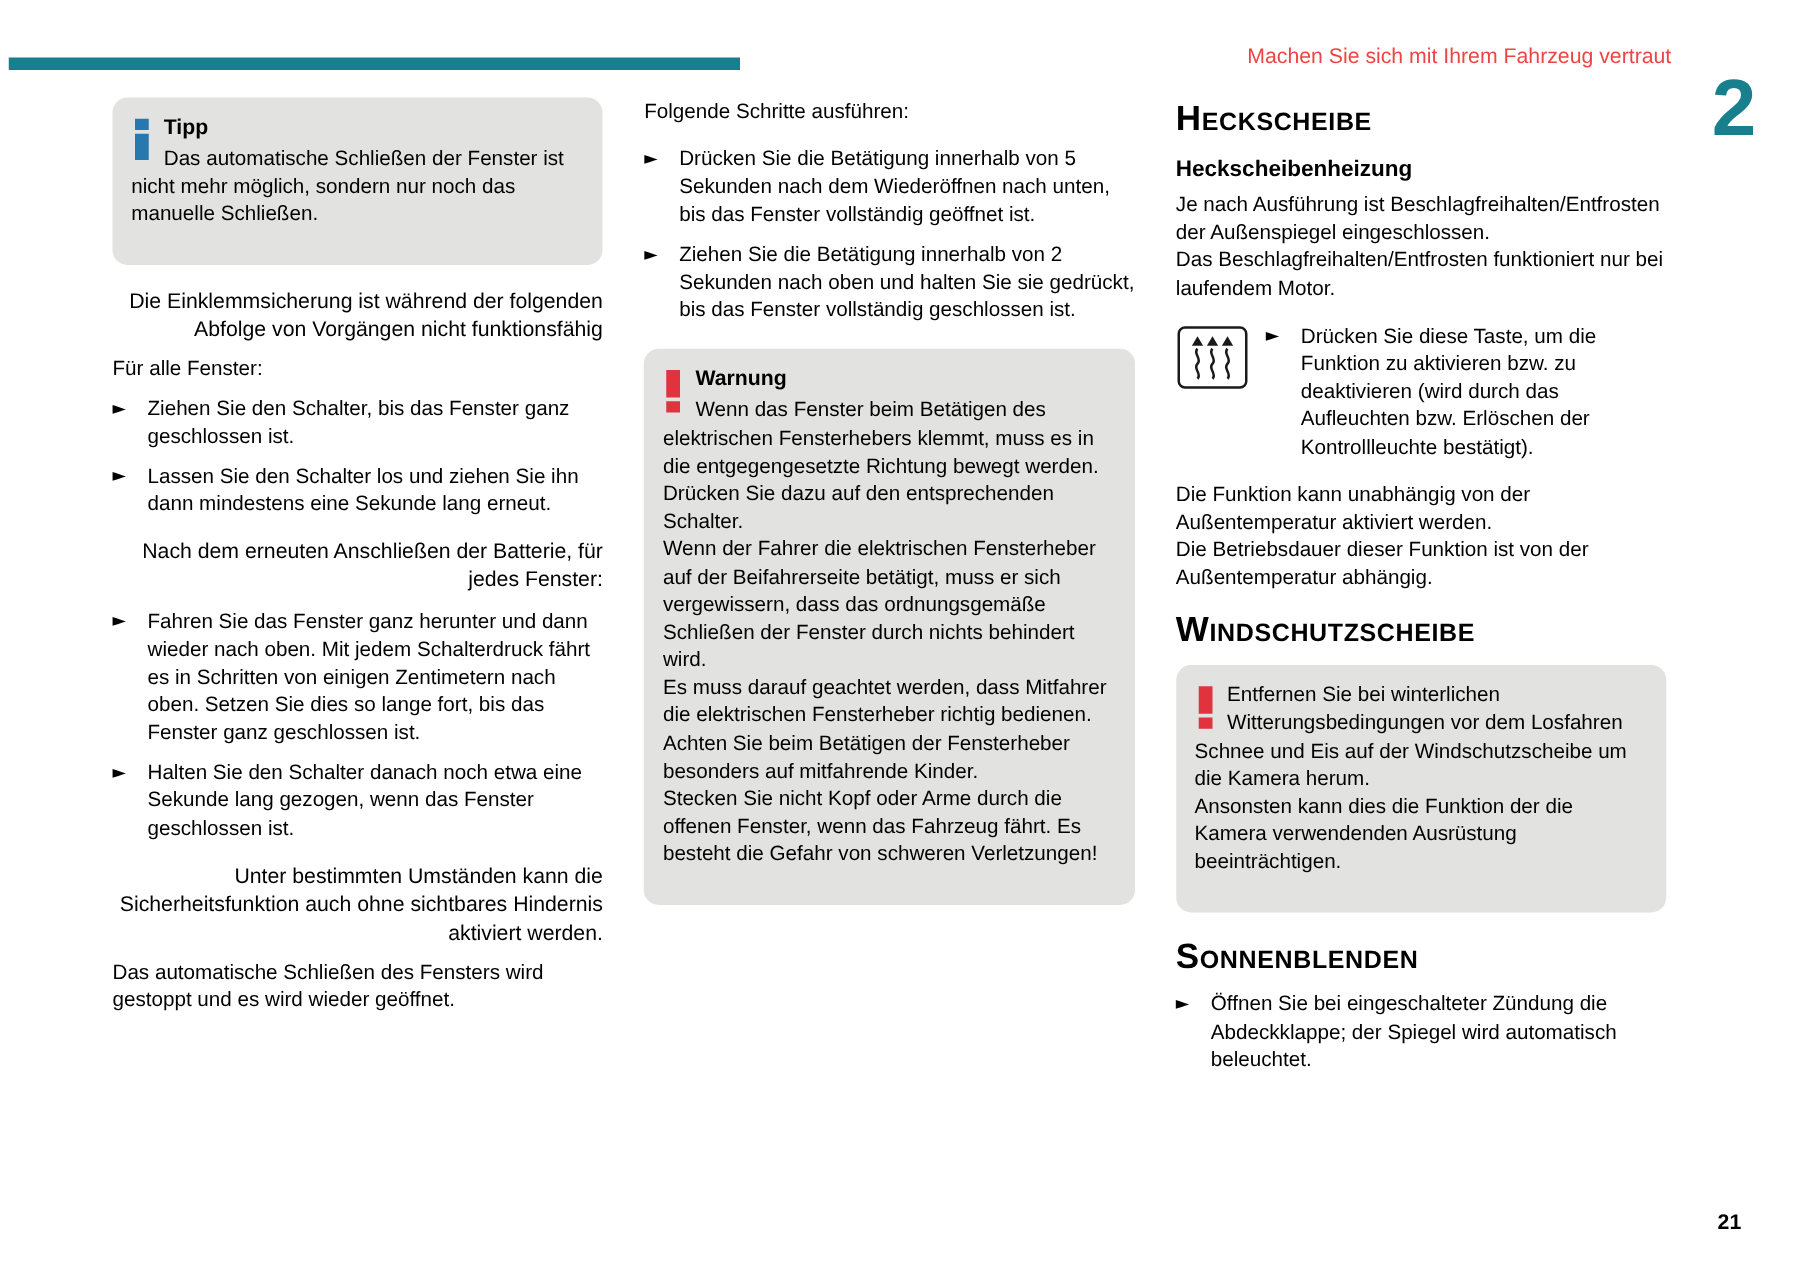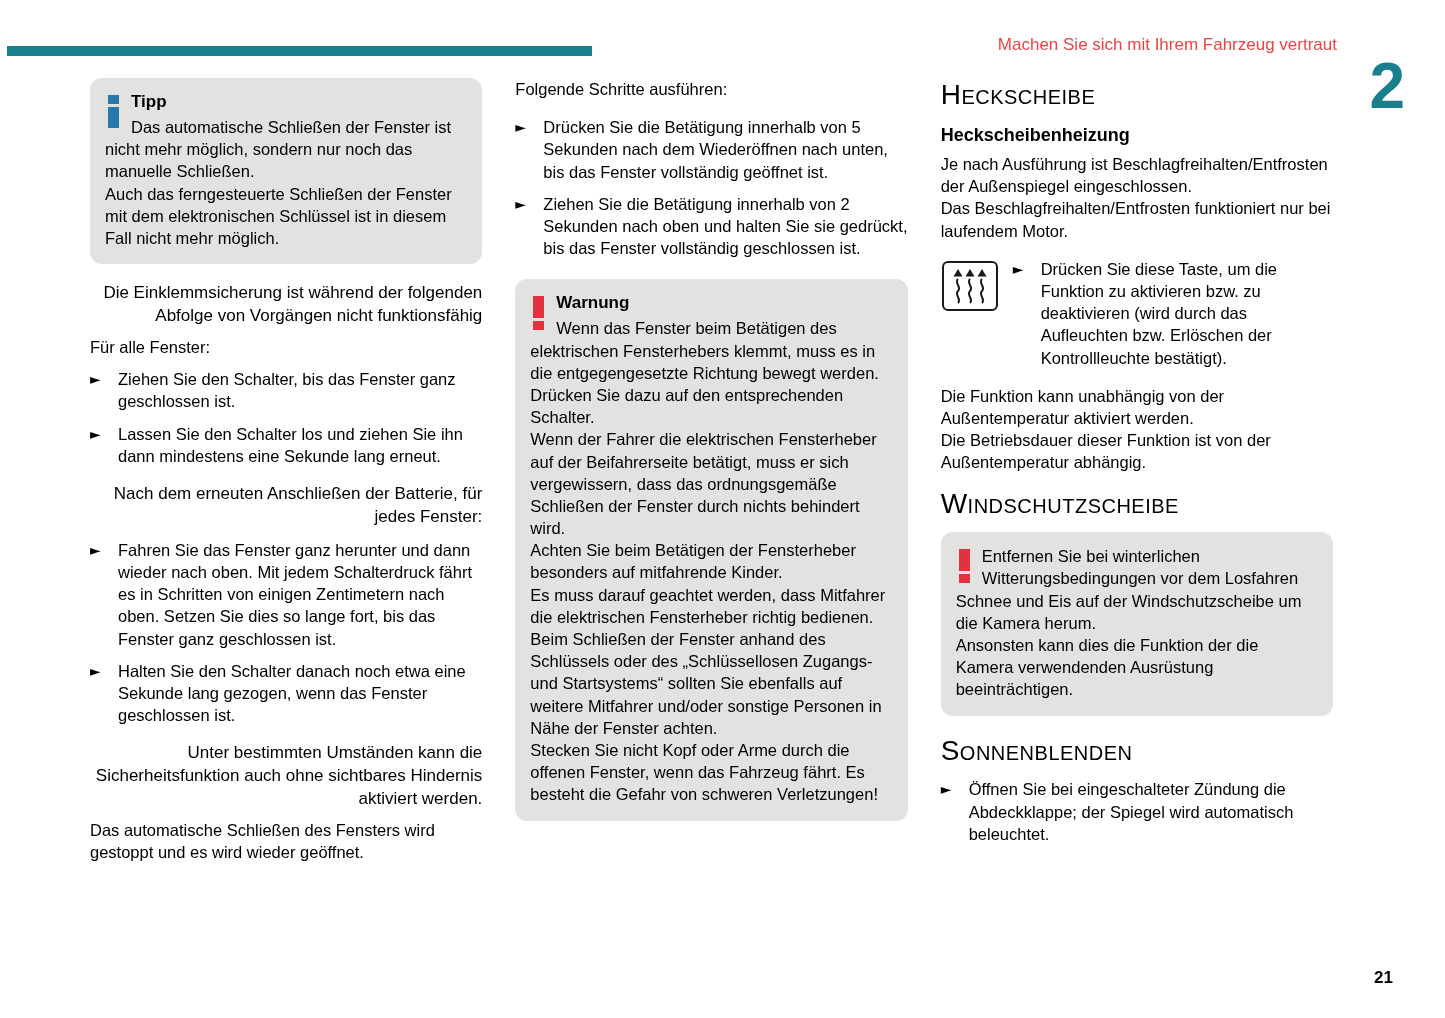--- a/index.html
+++ b/index.html
@@ -13,32 +13,32 @@
   body{
     position:relative;overflow:hidden;background:#ffffff;color:#000;
     font-family:"Liberation Sans","DejaVu Sans",sans-serif;
   }
   .accent-bar{position:absolute;left:7px;top:46px;width:585px;height:10px;background:var(--teal);}
   .breadcrumb{position:absolute;top:35px;right:108px;font-size:17px;color:#ef4444;}
   .chapter-num{position:absolute;top:54px;right:40px;font-size:64px;font-weight:bold;color:var(--teal);line-height:1;}
   .columns{position:absolute;top:78px;left:90px;width:1243px;display:grid;grid-template-columns:1fr 1fr 1fr;column-gap:33px;}
   .col{font-size:16.5px;line-height:1.345;}
   p{margin:0;}
-  .box{background:var(--gray-box);border-radius:12px;padding:13px 15px 15px;overflow:hidden;}
+  .box{background:var(--gray-box);border-radius:12px;padding:13px 15px 29px;overflow:hidden;}
   .box-title{font-weight:bold;font-size:17px;line-height:1.3;margin-bottom:3px;}
   .icon-info,.icon-alert{float:left;width:11px;margin:4px 12px 2px 3px;}
   .icon-info .i-dot{display:block;width:11px;height:9px;background:var(--blue);margin-bottom:3px;}
   .icon-info .i-stem{display:block;width:11px;height:21px;background:var(--blue);}
   .icon-alert .i-stem{display:block;width:11px;height:22px;background:var(--red);margin-bottom:3px;}
   .icon-alert .i-dot{display:block;width:11px;height:9px;background:var(--red);}
   .bold-head{font-weight:normal;font-size:17px;line-height:1.35;margin:16px 0 8px;text-align:right;}
   .bullet{display:flex;align-items:flex-start;margin:10px 0;}
   .bullet .marker{flex:0 0 28px;font-family:"DejaVu Sans",sans-serif;font-size:14px;line-height:21px;padding-top:1px;}
   .bullet .btext{flex:1;}
-  .section-title{font-variant:small-caps;font-weight:normal;font-size:28px;letter-spacing:0.5px;line-height:1.1;margin:2px 0 12px;}
+  .section-title{font-variant:small-caps;font-weight:bold;font-size:28px;letter-spacing:0.5px;line-height:1.1;margin:2px 0 12px;}
   .subhead{font-weight:bold;font-size:18px;margin:2px 0 6px;}
   .icon-row{display:flex;align-items:flex-start;margin:16px 0 16px;}
   .defrost-icon{flex:0 0 72px;padding-top:2px;}
   .icon-row .bullet{margin:0;flex:1;}
   .mb18{margin-bottom:18px;}
   .mt16{margin-top:16px;}
   .mt20{margin-top:20px;}
   .page-number{position:absolute;right:52px;bottom:30px;font-weight:bold;font-size:17px;}
 </style>
 </head>
@@ -51,21 +51,20 @@
 <div class="columns">
 
   <div class="col">
     <div class="box mb18">
       <span class="icon-info">
           <span class="i-dot"></span>
           <span class="i-stem"></span>
         </span>
       <div class="box-title">Tipp</div>
       <p>Das automatische Schließen der Fenster ist nicht mehr möglich, sondern nur noch das manuelle Schließen.</p>
-      <p>Auch das ferngesteuerte Schließen der Fenster mit dem elektronischen Schlüssel ist in diesem Fall nicht mehr möglich.</p>
     </div>
 
     <div class="bold-head">Die Einklemmsicherung ist während der folgenden Abfolge von Vorgängen nicht funktionsfähig</div>
     <p>Für alle Fenster:</p>
 
     <div class="bullet">
       <span class="marker">►</span>
       <span class="btext">Ziehen Sie den Schalter, bis das Fenster ganz geschlossen ist.</span>
     </div>
     <div class="bullet">
@@ -101,23 +100,22 @@
     </div>
 
     <div class="box mt20">
       <span class="icon-alert">
           <span class="i-stem"></span>
           <span class="i-dot"></span>
         </span>
       <div class="box-title">Warnung</div>
       <p>Wenn das Fenster beim Betätigen des elektrischen Fensterhebers klemmt, muss es in die entgegengesetzte Richtung bewegt werden. Drücken Sie dazu auf den entsprechenden Schalter.</p>
       <p>Wenn der Fahrer die elektrischen Fensterheber auf der Beifahrerseite betätigt, muss er sich vergewissern, dass das ordnungsgemäße Schließen der Fenster durch nichts behindert wird.</p>
+      <p>Es muss darauf geachtet werden, dass Mitfahrer die elektrischen Fensterheber richtig bedienen.</p>
       <p>Achten Sie beim Betätigen der Fensterheber besonders auf mitfahrende Kinder.</p>
-      <p>Es muss darauf geachtet werden, dass Mitfahrer die elektrischen Fensterheber richtig bedienen.</p>
-      <p>Beim Schließen der Fenster anhand des Schlüssels oder des „Schlüssellosen Zugangs- und Startsystems“ sollten Sie ebenfalls auf weitere Mitfahrer und/oder sonstige Personen in Nähe der Fenster achten.</p>
       <p>Stecken Sie nicht Kopf oder Arme durch die offenen Fenster, wenn das Fahrzeug fährt. Es besteht die Gefahr von schweren Verletzungen!</p>
     </div>
   </div>
 
   <div class="col">
     <div class="section-title">Heckscheibe</div>
     <div class="subhead">Heckscheibenheizung</div>
     <p>Je nach Ausführung ist Beschlagfreihalten/Entfrosten der Außenspiegel eingeschlossen.</p>
     <p>Das Beschlagfreihalten/Entfrosten funktioniert nur bei laufendem Motor.</p>
 

